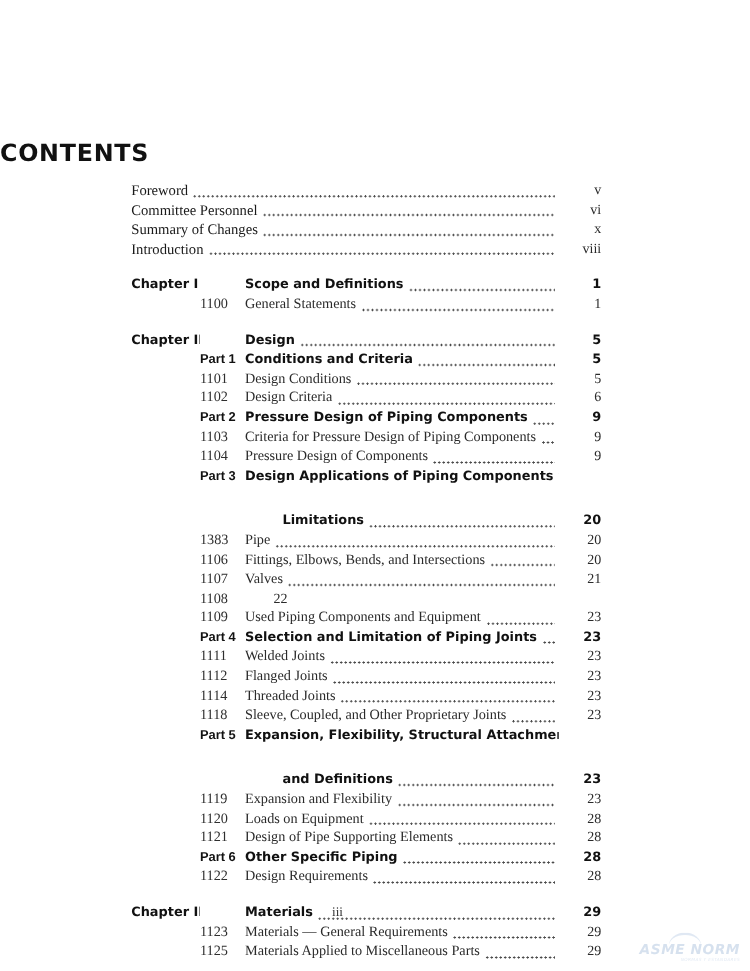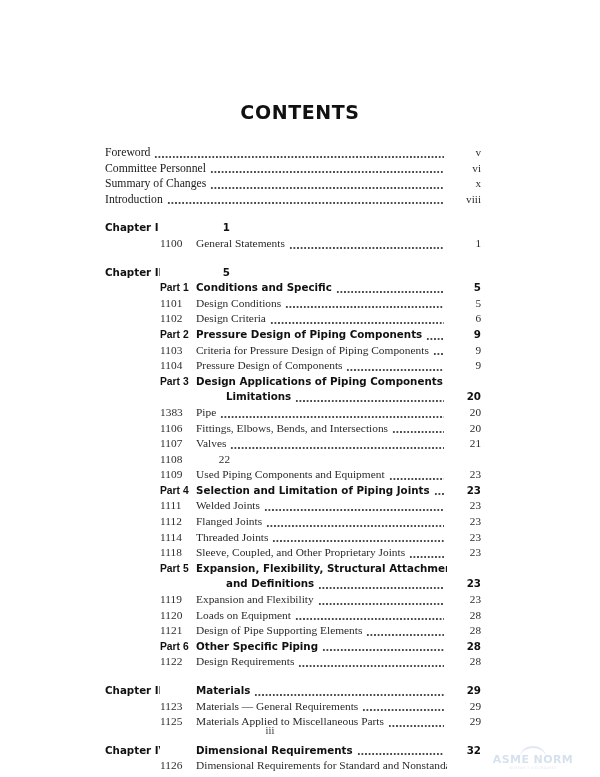--- a/index.html
+++ b/index.html
@@ -14,24 +14,24 @@
     height: 777px;
     background: #ffffff;
     overflow: hidden;
     font-family: "Liberation Serif", "DejaVu Serif", serif;
     color: #1a1a1a;
   }
 
   
   .doc-title {
     position: absolute;
-    top: 101px;
+    top: 112px;
     left: 0;
     width: 600px;
-    text-align: center;
+    text-align: left;
     font-family: "DejaVu Sans", "Liberation Sans", sans-serif;
     font-weight: bold;
     font-size: 19px;
     letter-spacing: 0.6px;
     color: #111111;
   }
 
   
   .toc {
     position: absolute;
@@ -121,44 +121,45 @@
   .toc-row.front .c-front {
     flex: 1 1 auto;
     display: flex;
     align-items: flex-end;
     min-width: 0;
     overflow: hidden;
   }
   .toc-row.front .c-front .txt { flex: 0 0 auto; font-size: 11.7px; }
 
   
-  .cont .c-title { padding-left: 30px; }
+  .cont .c-title { padding-left: 30px; margin-top: 20px; }
 
   .spacer { height: 13px; }
 
   
   .folio {
     position: absolute;
     top: 725px;
     left: 0;
     width: 540px;
     text-align: center;
     font-size: 10.5px;
     color: #333333;
   }
 
   
   .watermark {
     position: absolute;
-    right: 23px;
+    right: 8px;
     bottom: 6px;
     width: 88px;
-    text-align: center;
+    text-align: right;
     opacity: 0.42;
     user-select: none;
+    font-style: italic;
   }
   .watermark .wm-mark {
     font-family: "DejaVu Sans", "Liberation Sans", sans-serif;
     font-weight: bold;
     font-size: 11px;
     letter-spacing: 0.4px;
     color: #9fb8d8;
     line-height: 12px;
   }
   .watermark .wm-sub {
@@ -210,42 +211,50 @@
         <div class="c-front">
           <span class="txt">Introduction</span>
           <span class="leaders"></span>
         </div>
         <div class="c-page">viii</div>
       </div>
       <div class="spacer"></div>
       <div class="toc-row">
         <div class="c-chapter">Chapter I</div>
         <div class="c-num bold"></div>
+        <div class="c-title bold">
+          <span class="txt">Scope and Definitions</span>
+          <span class="leaders"></span>
+        </div>
         <div class="c-page bold">1</div>
       </div>
       <div class="toc-row">
         <div class="c-chapter"></div>
         <div class="c-num">1100</div>
         <div class="c-title">
           <span class="txt">General Statements</span>
           <span class="leaders"></span>
         </div>
         <div class="c-page">1</div>
       </div>
       <div class="spacer"></div>
       <div class="toc-row">
         <div class="c-chapter">Chapter II</div>
         <div class="c-num bold"></div>
+        <div class="c-title bold">
+          <span class="txt">Design</span>
+          <span class="leaders"></span>
+        </div>
         <div class="c-page bold">5</div>
       </div>
       <div class="toc-row">
         <div class="c-chapter"></div>
         <div class="c-num bold">Part 1</div>
         <div class="c-title bold">
-          <span class="txt">Conditions and Specific</span>
+          <span class="txt">Conditions and Criteria</span>
           <span class="leaders"></span>
         </div>
         <div class="c-page bold">5</div>
       </div>
       <div class="toc-row">
         <div class="c-chapter"></div>
         <div class="c-num">1101</div>
         <div class="c-title">
           <span class="txt">Design Conditions</span>
           <span class="leaders"></span>

